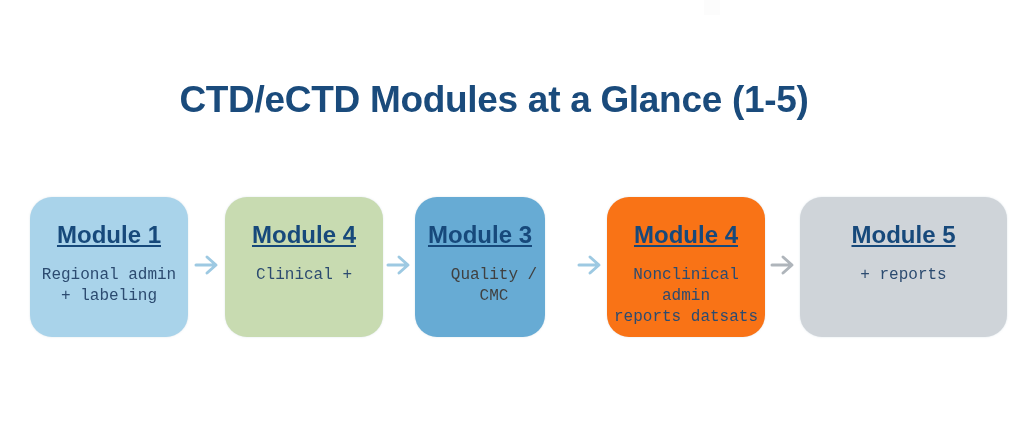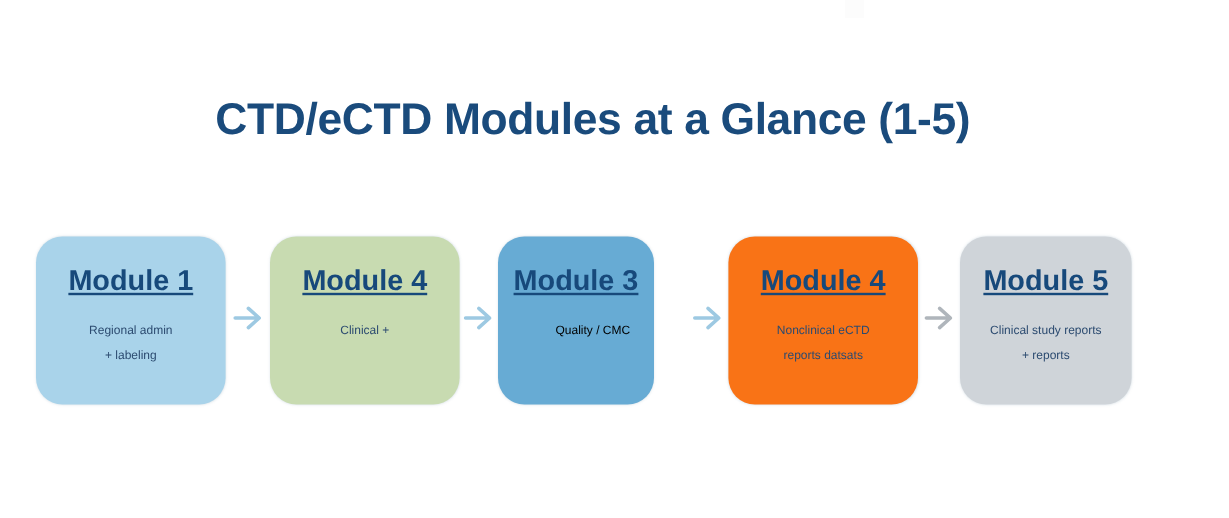--- a/index.html
+++ b/index.html
@@ -39,32 +39,33 @@
     top: 197px;
     height: 140px;
     border-radius: 22px;
     text-align: center;
     box-shadow: 0 0 2px rgba(120,150,170,0.25);
   }
   .module.m1 { left: 30px;  width: 158px; }
   .module.m2 { left: 225px; width: 158px; }
   .module.m3 { left: 415px; width: 130px; }
   .module.m4 { left: 607px; width: 158px; }
-  .module.m5 { left: 800px; width: 143px; }
+  .module.m5 { left: 800px; width: 207px; }
   .module-heading {
     margin-top: 26px;
     font-size: 24px;
     line-height: 24px;
     font-weight: bold;
     text-decoration: underline;
   }
   .module-body {
     margin-top: 18px;
-    font-size: 10px;
+    font-size: 16px;
     line-height: 21px;
+    font-family: Liberation Mono, monospace;
   }
   .module-body .line { display: block; }
   .arrow {
     position: absolute;
     top: 254px;
     width: 28px;
     height: 22px;
   }
   .arrow.a1 { left: 193px; }
   .arrow.a2 { left: 385px; }
@@ -103,47 +104,46 @@
   </div>
 
   <div class="arrow a2" style="color: rgb(157, 201, 226);">
     <svg width="28" height="22" viewBox="0 0 28 22">
       <path d="M3 11 H22 M14 3 L23 11 L14 19" fill="none" stroke="currentColor" stroke-width="3" stroke-linecap="round" stroke-linejoin="round"></path>
     </svg>
   </div>
 
   <div class="module m3" style="background: rgb(103, 171, 212);">
     <div class="module-heading" style="color: rgb(23, 73, 123);">Module 3</div>
-    <div class="module-body" style="color: #000000; padding-left: 28px;">
+    <div class="module-body" style="color: #404040; padding-left: 28px;">
       <span class="line">Quality / CMC</span>
       <span class="line"></span>
     </div>
   </div>
 
   <div class="arrow a3" style="color: rgb(157, 201, 226);">
     <svg width="28" height="22" viewBox="0 0 28 22">
       <path d="M3 11 H22 M14 3 L23 11 L14 19" fill="none" stroke="currentColor" stroke-width="3" stroke-linecap="round" stroke-linejoin="round"></path>
     </svg>
   </div>
 
   <div class="module m4" style="background: #f97316;">
     <div class="module-heading" style="color: rgb(23, 73, 123);">Module 4</div>
     <div class="module-body" style="color: rgb(44, 75, 112);">
-      <span class="line">Nonclinical eCTD</span>
+      <span class="line">Nonclinical admin</span>
       <span class="line">reports datsats</span>
     </div>
   </div>
 
   <div class="arrow a4" style="color: rgb(175, 181, 187);">
     <svg width="28" height="22" viewBox="0 0 28 22">
       <path d="M3 11 H22 M14 3 L23 11 L14 19" fill="none" stroke="currentColor" stroke-width="3" stroke-linecap="round" stroke-linejoin="round"></path>
     </svg>
   </div>
 
   <div class="module m5" style="background: rgb(207, 212, 217);">
     <div class="module-heading" style="color: rgb(23, 73, 123);">Module 5</div>
     <div class="module-body" style="color: rgb(44, 75, 112);">
-      <span class="line">Clinical study reports</span>
       <span class="line">+ reports</span>
     </div>
   </div>
 
 </div>
 
 </body></html>

